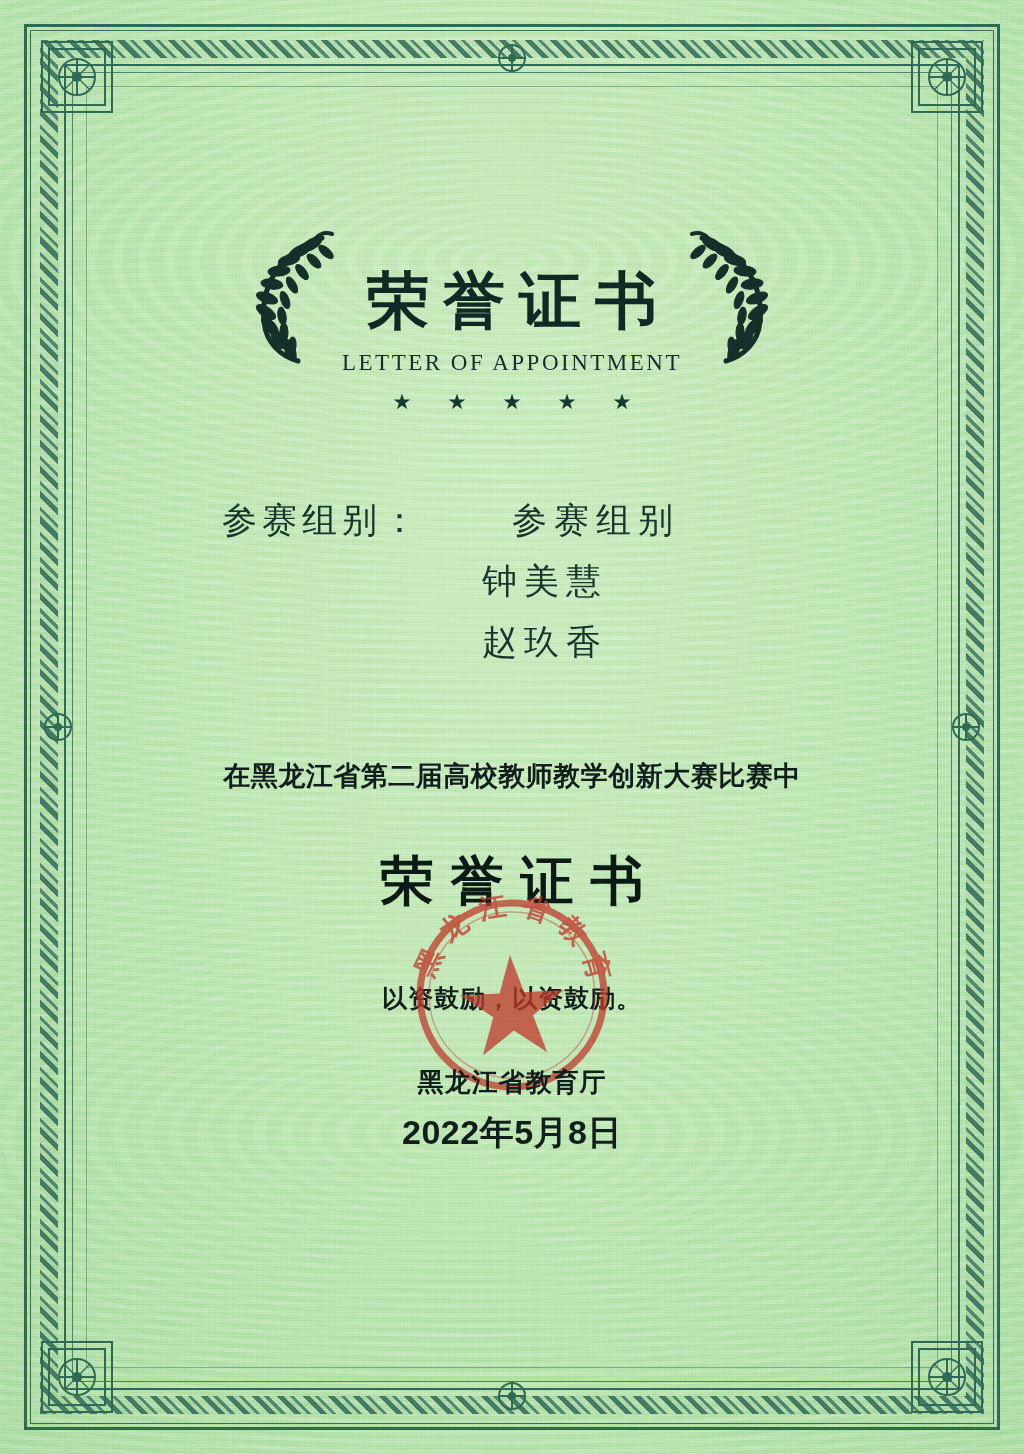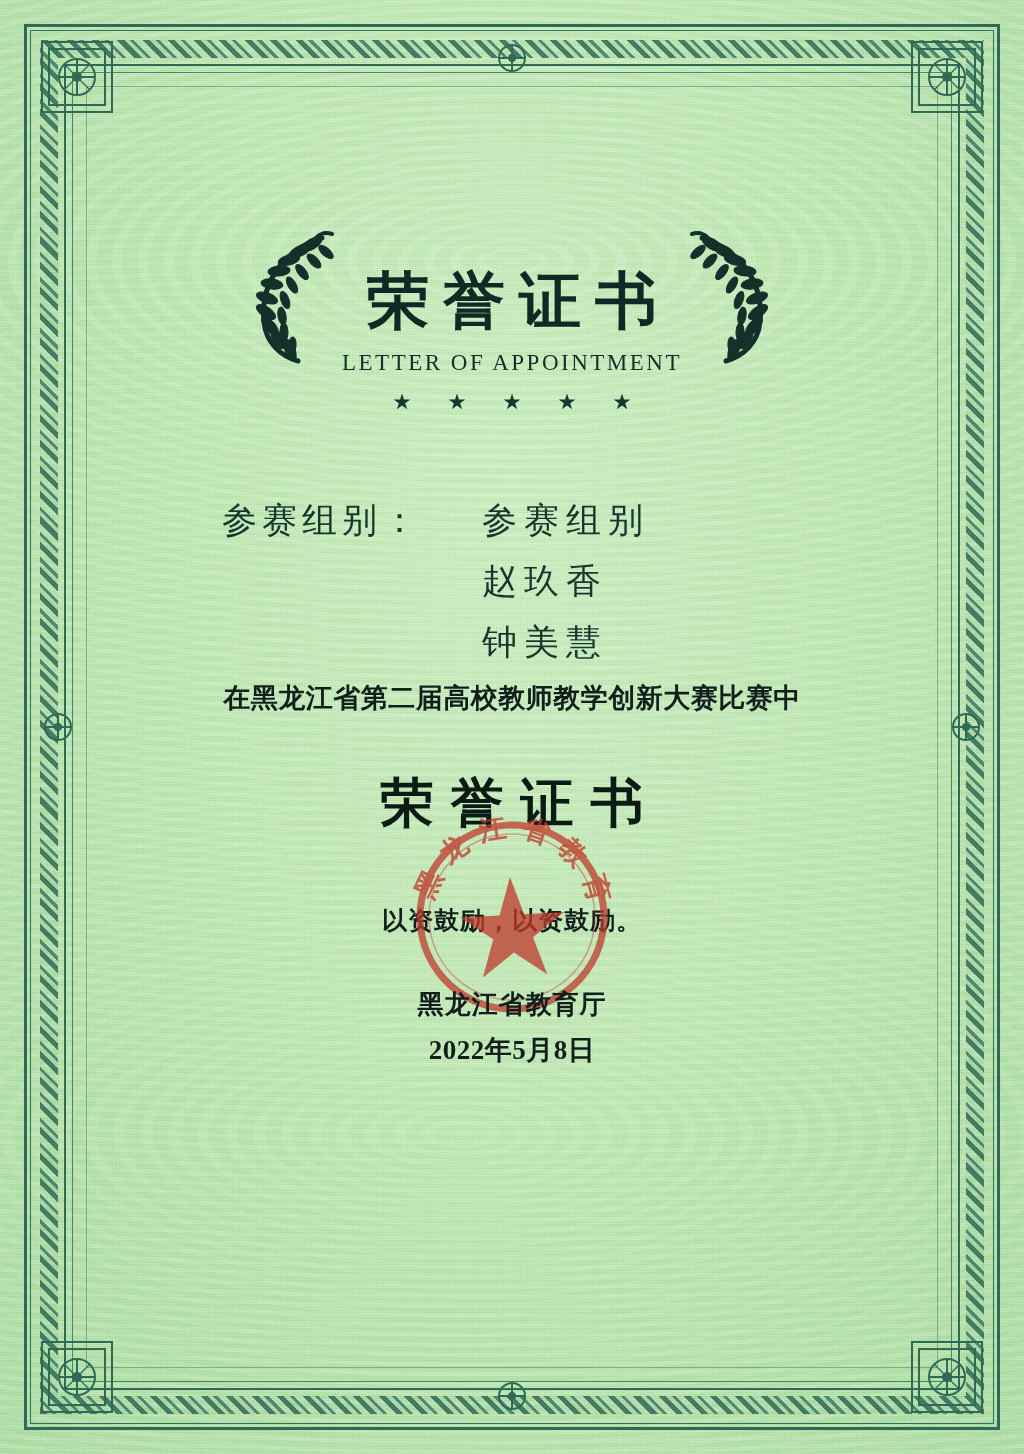--- a/index.html
+++ b/index.html
@@ -167,20 +167,21 @@
   .fields {
     margin-top: 86px;
     width: 620px;
     align-self: center;
     margin-left: 40px;
   }
   .field-row {
     display: flex;
     align-items: baseline;
     margin-bottom: 14px;
+    gap: 30px;
   }
   .field-label {
     font-family: "DejaVu Serif", "Liberation Serif", serif;
     font-size: 35px;
     letter-spacing: 5px;
     color: #16372d;
     width: 260px;
     white-space: pre;
   }
   .field-value {
@@ -192,20 +193,21 @@
   .field-extra {
     margin-left: 260px;
     font-family: "DejaVu Serif", "Liberation Serif", serif;
     font-size: 35px;
     letter-spacing: 7px;
     color: #16372d;
     margin-bottom: 14px;
   }
 
   .statement {
+    margin-top: 78px;
     font-family: "DejaVu Sans", "Liberation Sans", sans-serif;
     font-size: 27px;
     font-weight: 700;
     letter-spacing: 0.5px;
     color: #101f1b;
     text-align: center;
   }
 
   .award {
     margin-top: 52px;
@@ -238,22 +240,22 @@
     font-family: "DejaVu Sans", "Liberation Sans", sans-serif;
     font-size: 26px;
     font-weight: 700;
     letter-spacing: 1px;
     color: #101f1b;
     position: relative;
     z-index: 3;
   }
   .issue-date {
     margin-top: 10px;
-    font-family: Liberation Serif, serif;
-    font-size: 27px;
+    font-family: Liberation Sans, sans-serif;
+    font-size: 34px;
     font-weight: 700;
     letter-spacing: 0.5px;
     color: #101f1b;
     position: relative;
     z-index: 3;
   }
 
   
   .seal {
     position: absolute;
@@ -445,22 +447,22 @@
         <span>★</span>
         <span>★</span>
       </div>
     </div>
 
     <div class="fields">
       <div class="field-row">
         <div class="field-label">参赛组别：</div>
         <div class="field-value">参赛组别</div>
       </div>
+      <div class="field-extra">钟美慧</div>
       <div class="field-extra">赵玖香</div>
-      <div class="field-extra">钟美慧</div>
     </div>
 
     <div class="statement">在黑龙江省第二届高校教师教学创新大赛比赛中</div>
 
     <div class="award">荣誉证书</div>
 
     <div class="encourage">以资鼓励，以资鼓励。</div>
 
     <div class="signature-area">
 

